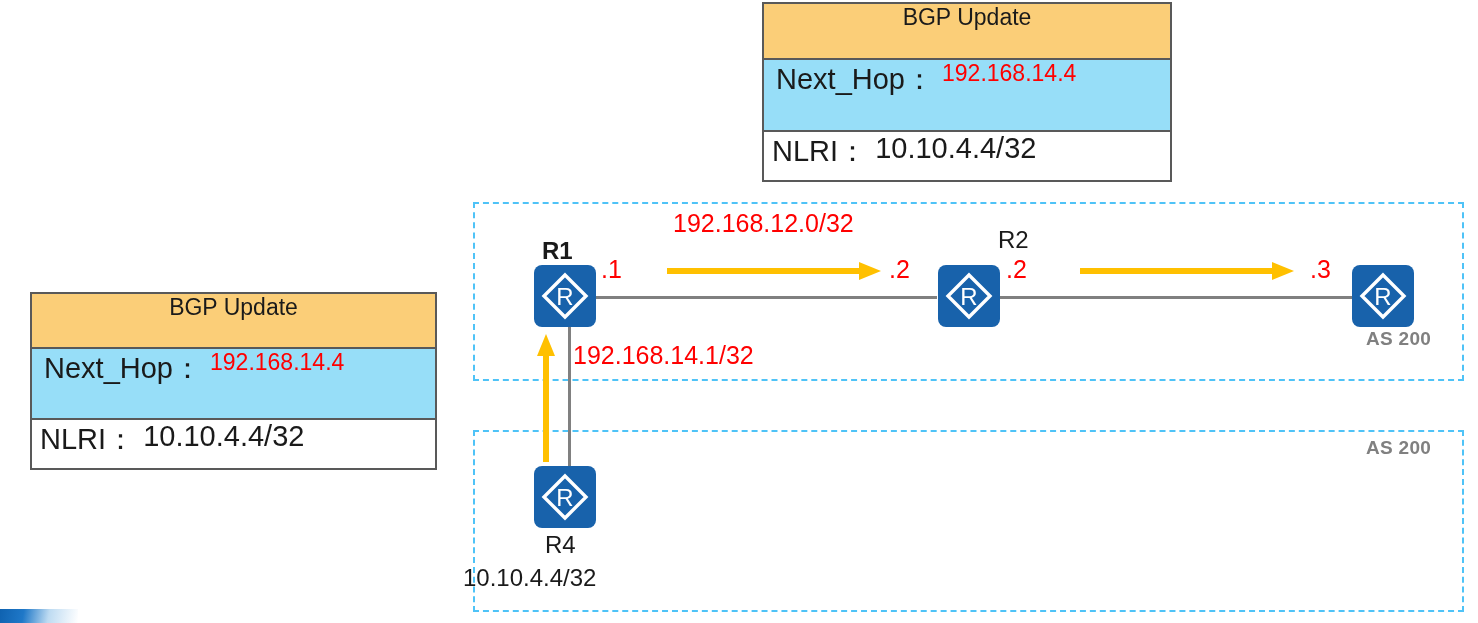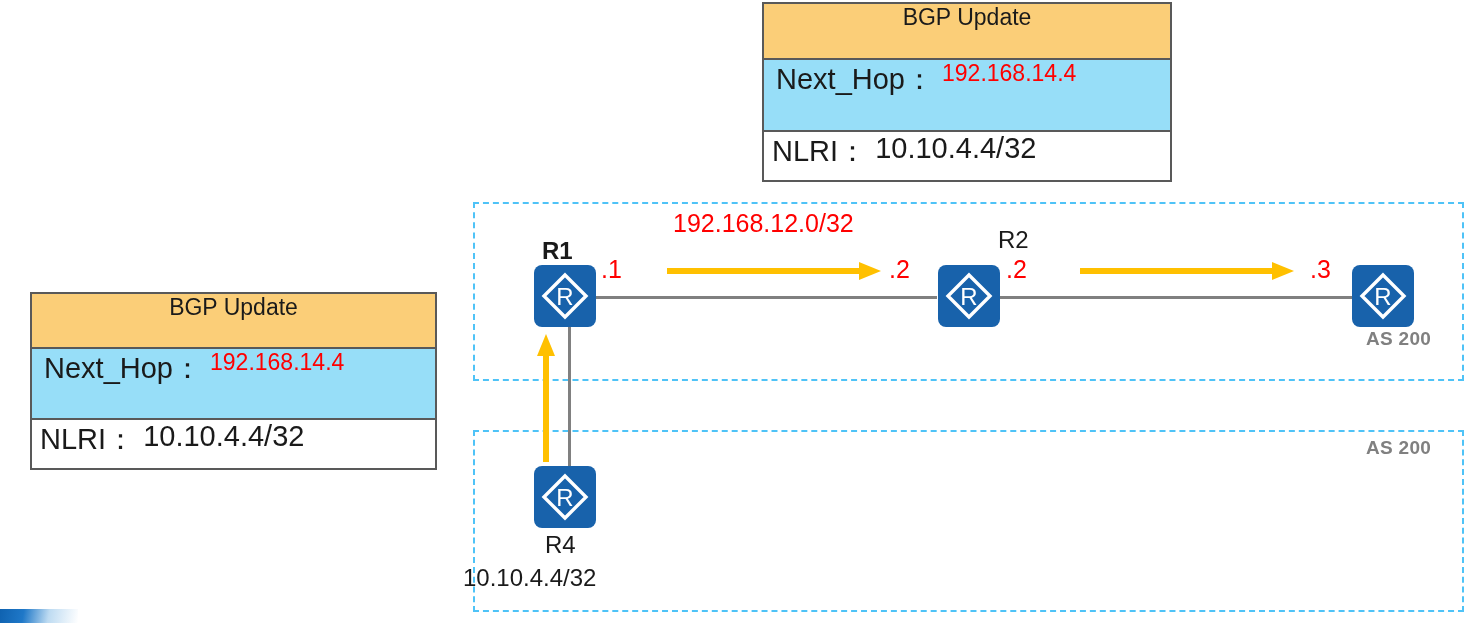--- a/index.html
+++ b/index.html
@@ -198,20 +198,21 @@
     </svg>
   </div>
   <div class="router-name" style="left:545px; top:531px;">R4</div>
 
   <div class="red-label" style="left:601px; top:255px;">.1</div>
   <div class="red-label" style="left:889px; top:255px;">.2</div>
   <div class="red-label" style="left:1006px; top:255px;">.2</div>
   <div class="red-label" style="left:1310px; top:255px;">.3</div>
 
   <div class="red-label" style="left:673px; top:209px;text-align:center;">192.168.12.0/32</div>
+  <div class="red-label" style="left:573px; top:341px;">192.168.14.1/32</div>
   <div class="black-label" style="left:463px; top:564px;">10.10.4.4/32</div>
 
   <svg class="arrow" style="left:665px; top:258px;" width="220" height="26" viewBox="0 0 220 26">
     <line x1="2" y1="13" x2="198" y2="13" stroke="#FFC000" stroke-width="6"></line>
     <polygon points="216,13 194,4 194,22" fill="#FFC000"></polygon>
   </svg>
 
   <svg class="arrow" style="left:1078px; top:258px;" width="220" height="26" viewBox="0 0 220 26">
     <line x1="2" y1="13" x2="198" y2="13" stroke="#FFC000" stroke-width="6"></line>
     <polygon points="216,13 194,4 194,22" fill="#FFC000"></polygon>

